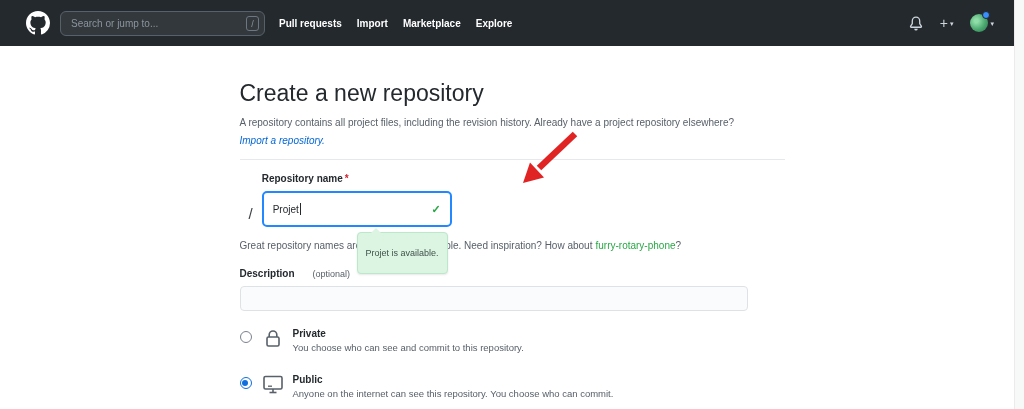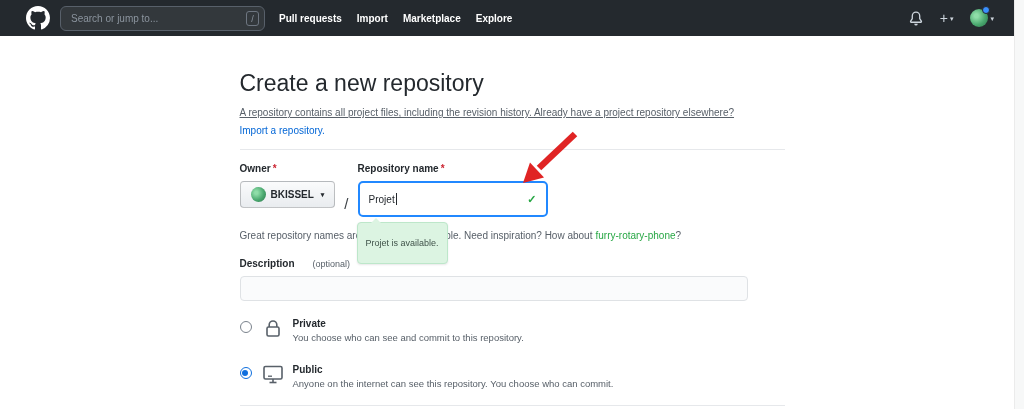--- a/index.html
+++ b/index.html
@@ -17,21 +17,21 @@
   .scroll-strip {
     position: absolute; top: 0; right: 0;
     width: 10px; height: 409px;
     background: #f7f8f8;
     border-left: 1px solid #ebebeb;
     z-index: 40;
   }
 
   
   .navbar {
-    height: 36px; background: #24292e;
+    height: 46px; background: #24292e;
     display: flex; align-items: center;
     padding: 0 30px 0 26px;
   }
   .gh-logo { width: 24px; height: 24px; display: block; }
   .gh-logo svg { width: 24px; height: 24px; fill: #ffffff; display: block; }
   .search-wrap { position: relative; margin-left: 10px; }
   .search-input {
     width: 205px; height: 25px;
     background: rgba(255,255,255,0.07);
     border: 1px solid #58606a;
@@ -71,22 +71,22 @@
     background: #3a8fff; border: 1.5px solid #24292e;
   }
 
   
   .content {
     width: 545px; margin: 0 auto;
     padding-top: 34px;
     font-size: 10px;
   }
   .page-title { font-size: 23px; font-weight: 400; margin: 0 0 9px; color: #24292e; }
-  .intro { margin: 0; color: #586069; white-space: nowrap; line-height: 1.4; text-decoration: underline; }
-  .import-link { display: inline-block; margin-top: 5px; color: #0366d6; text-decoration: none; cursor: pointer; }
+  .intro { margin: 0; color: #586069; white-space: nowrap; line-height: 1.4; }
+  .import-link { display: inline-block; margin-top: 5px; color: #0366d6; text-decoration: none; cursor: pointer; font-style: italic; }
   .rule { border: none; border-top: 1px solid #e6e8eb; margin: 13px 0 0; }
 
   .field-row { display: flex; margin-top: 13px; }
   .field-group label { display: block; font-weight: 700; margin-bottom: 7px; font-size: 10px; }
   .req { color: #cb2431; margin-left: 2px; }
   .owner-btn {
     display: flex; align-items: center; gap: 5px;
     height: 27px; padding: 0 10px;
     background: linear-gradient(#fafbfc, #e9ecef);
     border: 1px solid rgba(27,31,35,0.25);
@@ -206,30 +206,20 @@
   </div>
 </header>
 
 <main class="content">
   <h1 class="page-title">Create a new repository</h1>
   <p class="intro">A repository contains all project files, including the revision history. Already have a project repository elsewhere?</p>
   <a class="import-link">Import a repository.</a>
   <hr class="rule">
 
   <div class="field-row">
-    <div class="field-group">
-      <label>
-        <span>Owner</span><span class="req">*</span>
-      </label>
-      <button class="owner-btn">
-        <span class="owner-avatar"></span>
-        <span>BKISSEL</span>
-        <span class="btn-caret">▾</span>
-      </button>
-    </div>
     <div class="slash-sep">/</div>
     <div class="field-group">
       <label>
         <span>Repository name</span><span class="req">*</span>
       </label>
       <div class="repo-input">
         <span class="repo-text">Projet</span>
         <span class="text-caret"></span>
         <span class="check-icon">✓</span>
       </div>

